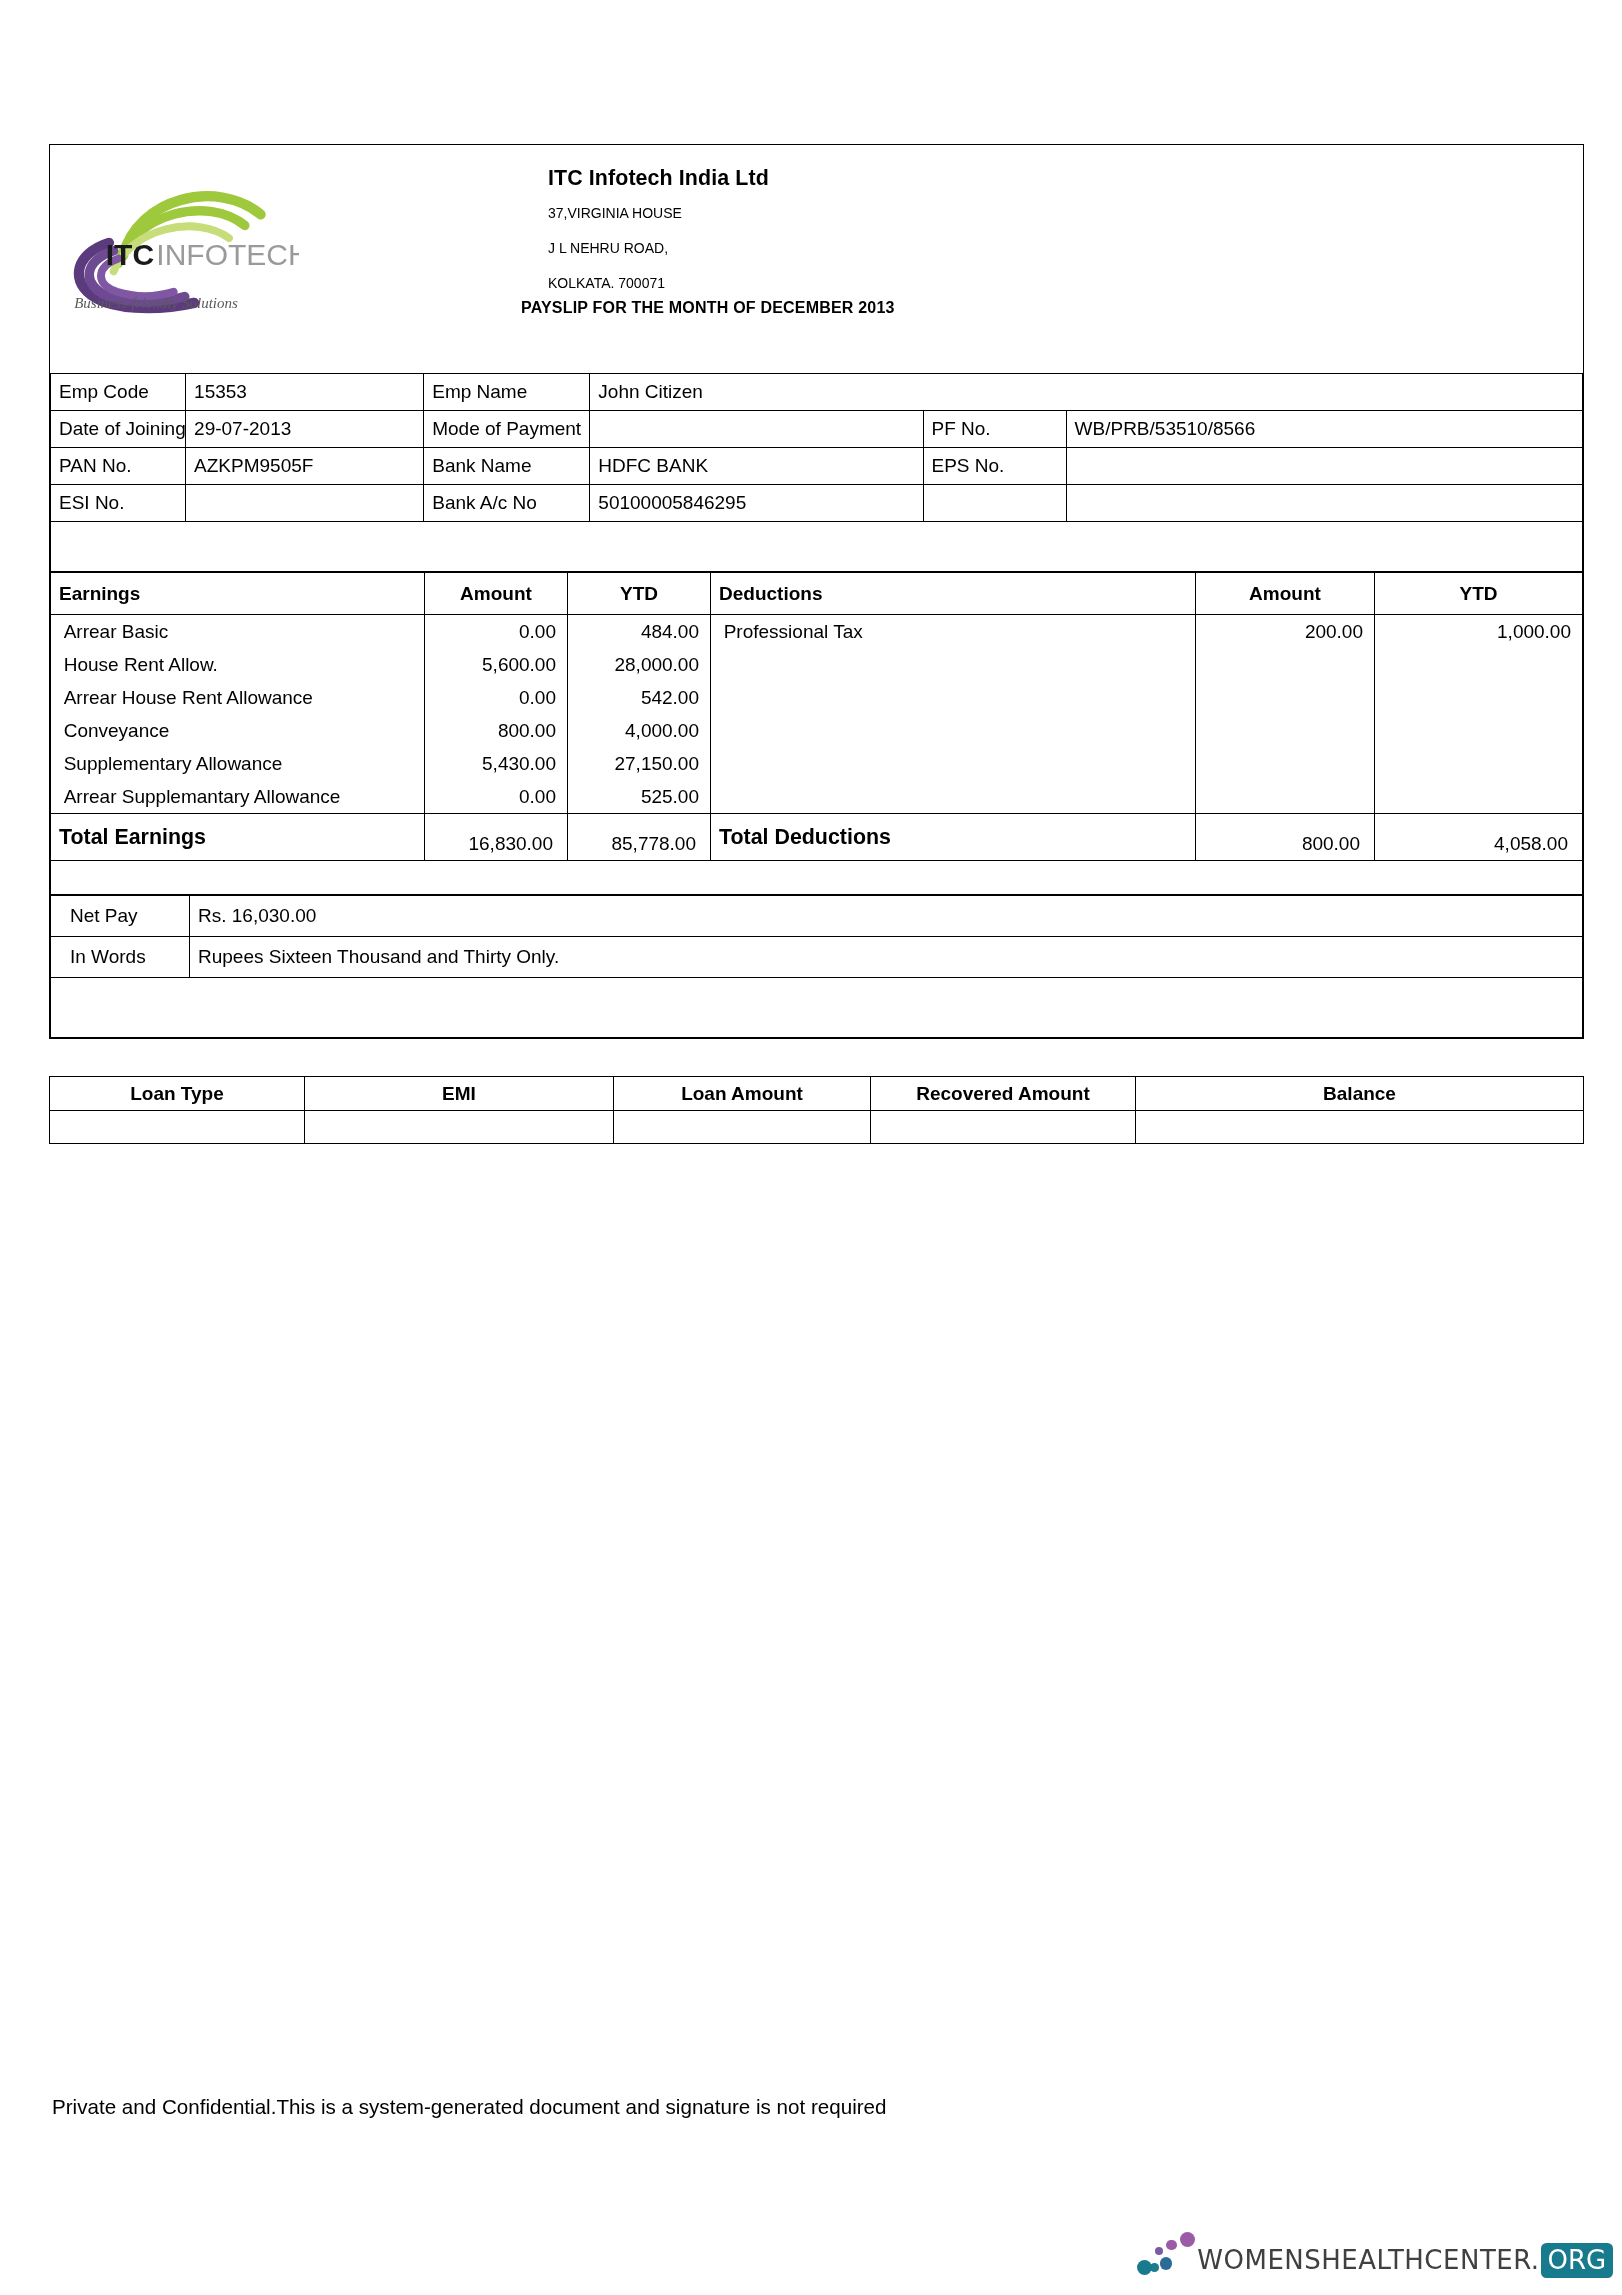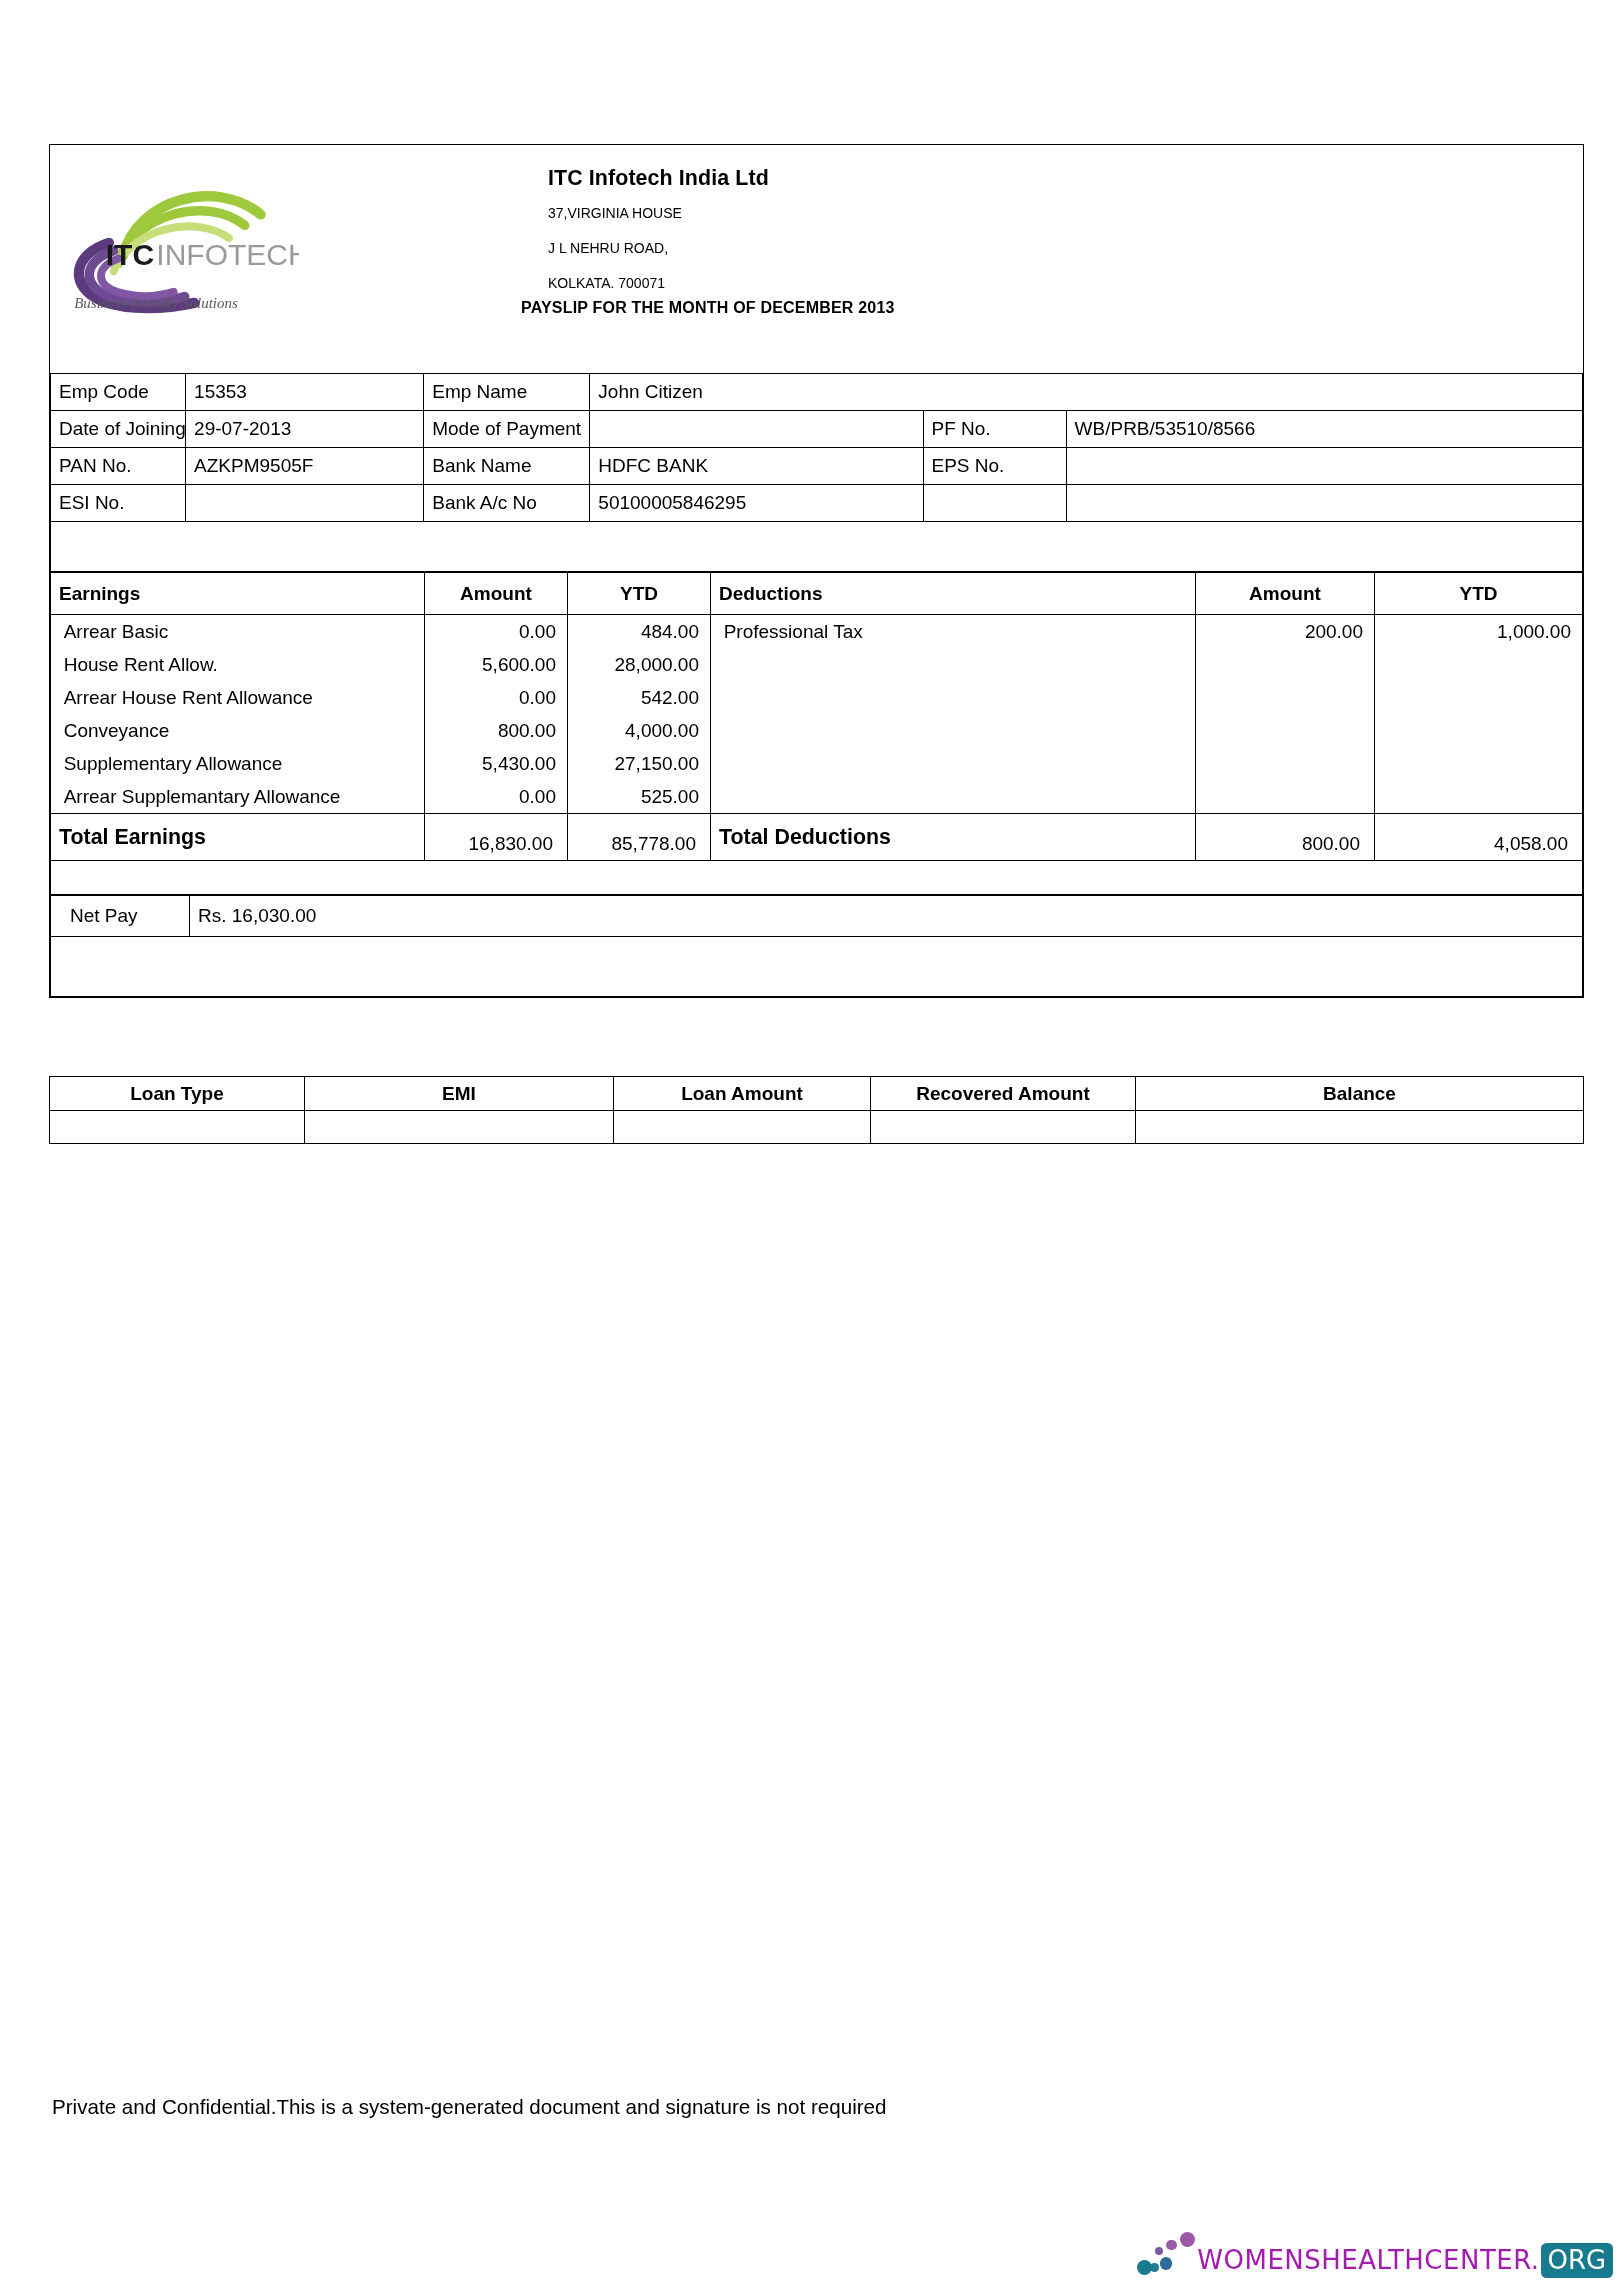--- a/index.html
+++ b/index.html
@@ -183,21 +183,21 @@
   }
   .wm-dots { position: relative; width: 55px; height: 51px; }
   .wm-dots span {
     position: absolute;
     border-radius: 50%;
     display: block;
   }
   .wm-text {
     font-size: 26px;
     letter-spacing: 0.5px;
-    color: #a21caf;
+    color: #404040;
     font-family: "DejaVu Sans", sans-serif;
     line-height: 35px;
   }
   .wm-org {
     background: #177a8d;
     color: #ffffff;
     font-size: 26px;
     font-family: "DejaVu Sans", sans-serif;
     padding: 1.6px 6.3px 3.2px 6.3px;
     border-radius: 5.5px;
@@ -373,20 +373,24 @@
 
     <table class="grid net-table">
       <colgroup>
         <col style="width:139px">
         <col style="width:1393px">
       </colgroup>
       <tbody>
         <tr>
           <td class="pad net-label-cell">Net Pay</td>
           <td>Rs. 16,030.00</td>
+        </tr>
+        <tr>
+          <td class="pad net-label-cell">In Words</td>
+          <td>Rupees Sixteen Thousand and Thirty  Only.</td>
         </tr>
         <tr class="net-blank">
           <td colspan="2"></td>
         </tr>
       </tbody>
     </table>
 
   </div>
 
   <table class="loan-table">

